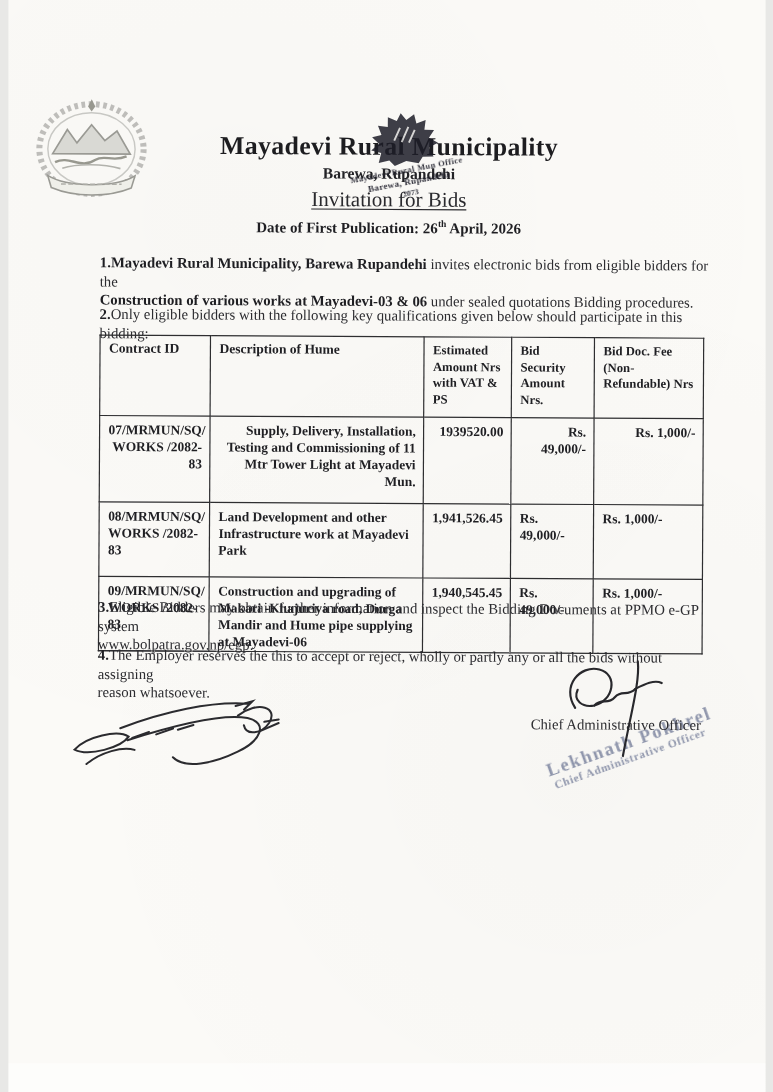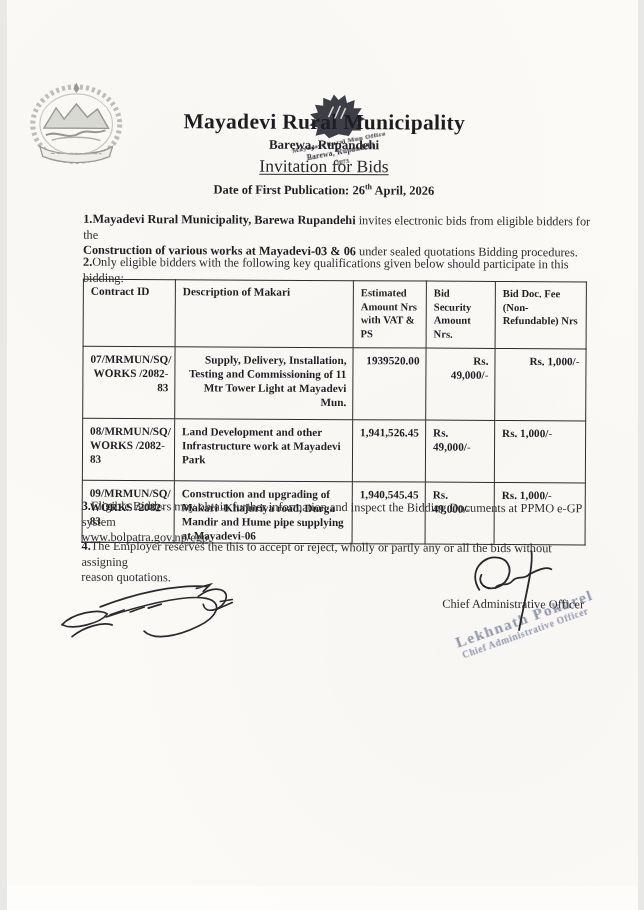--- a/index.html
+++ b/index.html
@@ -126,21 +126,21 @@
       <colgroup>
           <col class="c-id">
           <col class="c-desc">
           <col class="c-est">
           <col class="c-sec">
           <col class="c-fee">
         </colgroup>
       <thead>
         <tr>
           <th>Contract ID</th>
-          <th>Description of Makari</th>
+          <th>Description of Hume</th>
           <th class="small">Estimated Amount Nrs with VAT &amp; PS</th>
           <th class="small">Bid Security Amount Nrs.</th>
           <th class="small">Bid Doc. Fee (Non-Refundable) Nrs</th>
         </tr>
       </thead>
       <tbody>
         <tr class="r1">
           <td>07/MRMUN/SQ/ WORKS /2082-83</td>
           <td>Supply, Delivery, Installation, Testing and Commissioning of 11 Mtr Tower Light at Mayadevi Mun.</td>
           <td>1939520.00</td>
@@ -164,21 +164,21 @@
       </tbody>
     </table>
 
     <div class="para p3">
       <b>3.</b><span>Eligible Bidders may obtain further information and inspect the Bidding Documents at PPMO e-GP system</span><br>
       <a class="doc-link" href="#">www.bolpatra.gov.np/egp</a><span>.</span>
     </div>
 
     <div class="para p4">
       <b>4.</b><span>The Employer reserves the this to accept or reject, wholly or partly any or all the bids without assigning</span><br>
-      <span>reason quotations.</span>
+      <span>reason whatsoever.</span>
     </div>
 
     <div class="sig-left">
       <svg viewBox="0 0 205 92" width="205" height="92">
         <g fill="none" stroke="#2b2b2f" stroke-width="1.7" stroke-linecap="round">
           <path d="M52,40 C88,26 128,17 158,19 M148,21 l14,-4 l-7,7"></path>
           <path d="M14,58 C24,47 50,41 59,47 C53,56 26,64 14,58 Z"></path>
           <path d="M24,70 C36,60 54,55 64,58"></path>
           <path d="M58,50 C95,38 136,27 158,31 C176,35 169,50 150,59 C130,69 106,74 96,64"></path>
           <path d="M150,29 C167,16 184,22 176,35 C170,44 157,46 155,37"></path>

